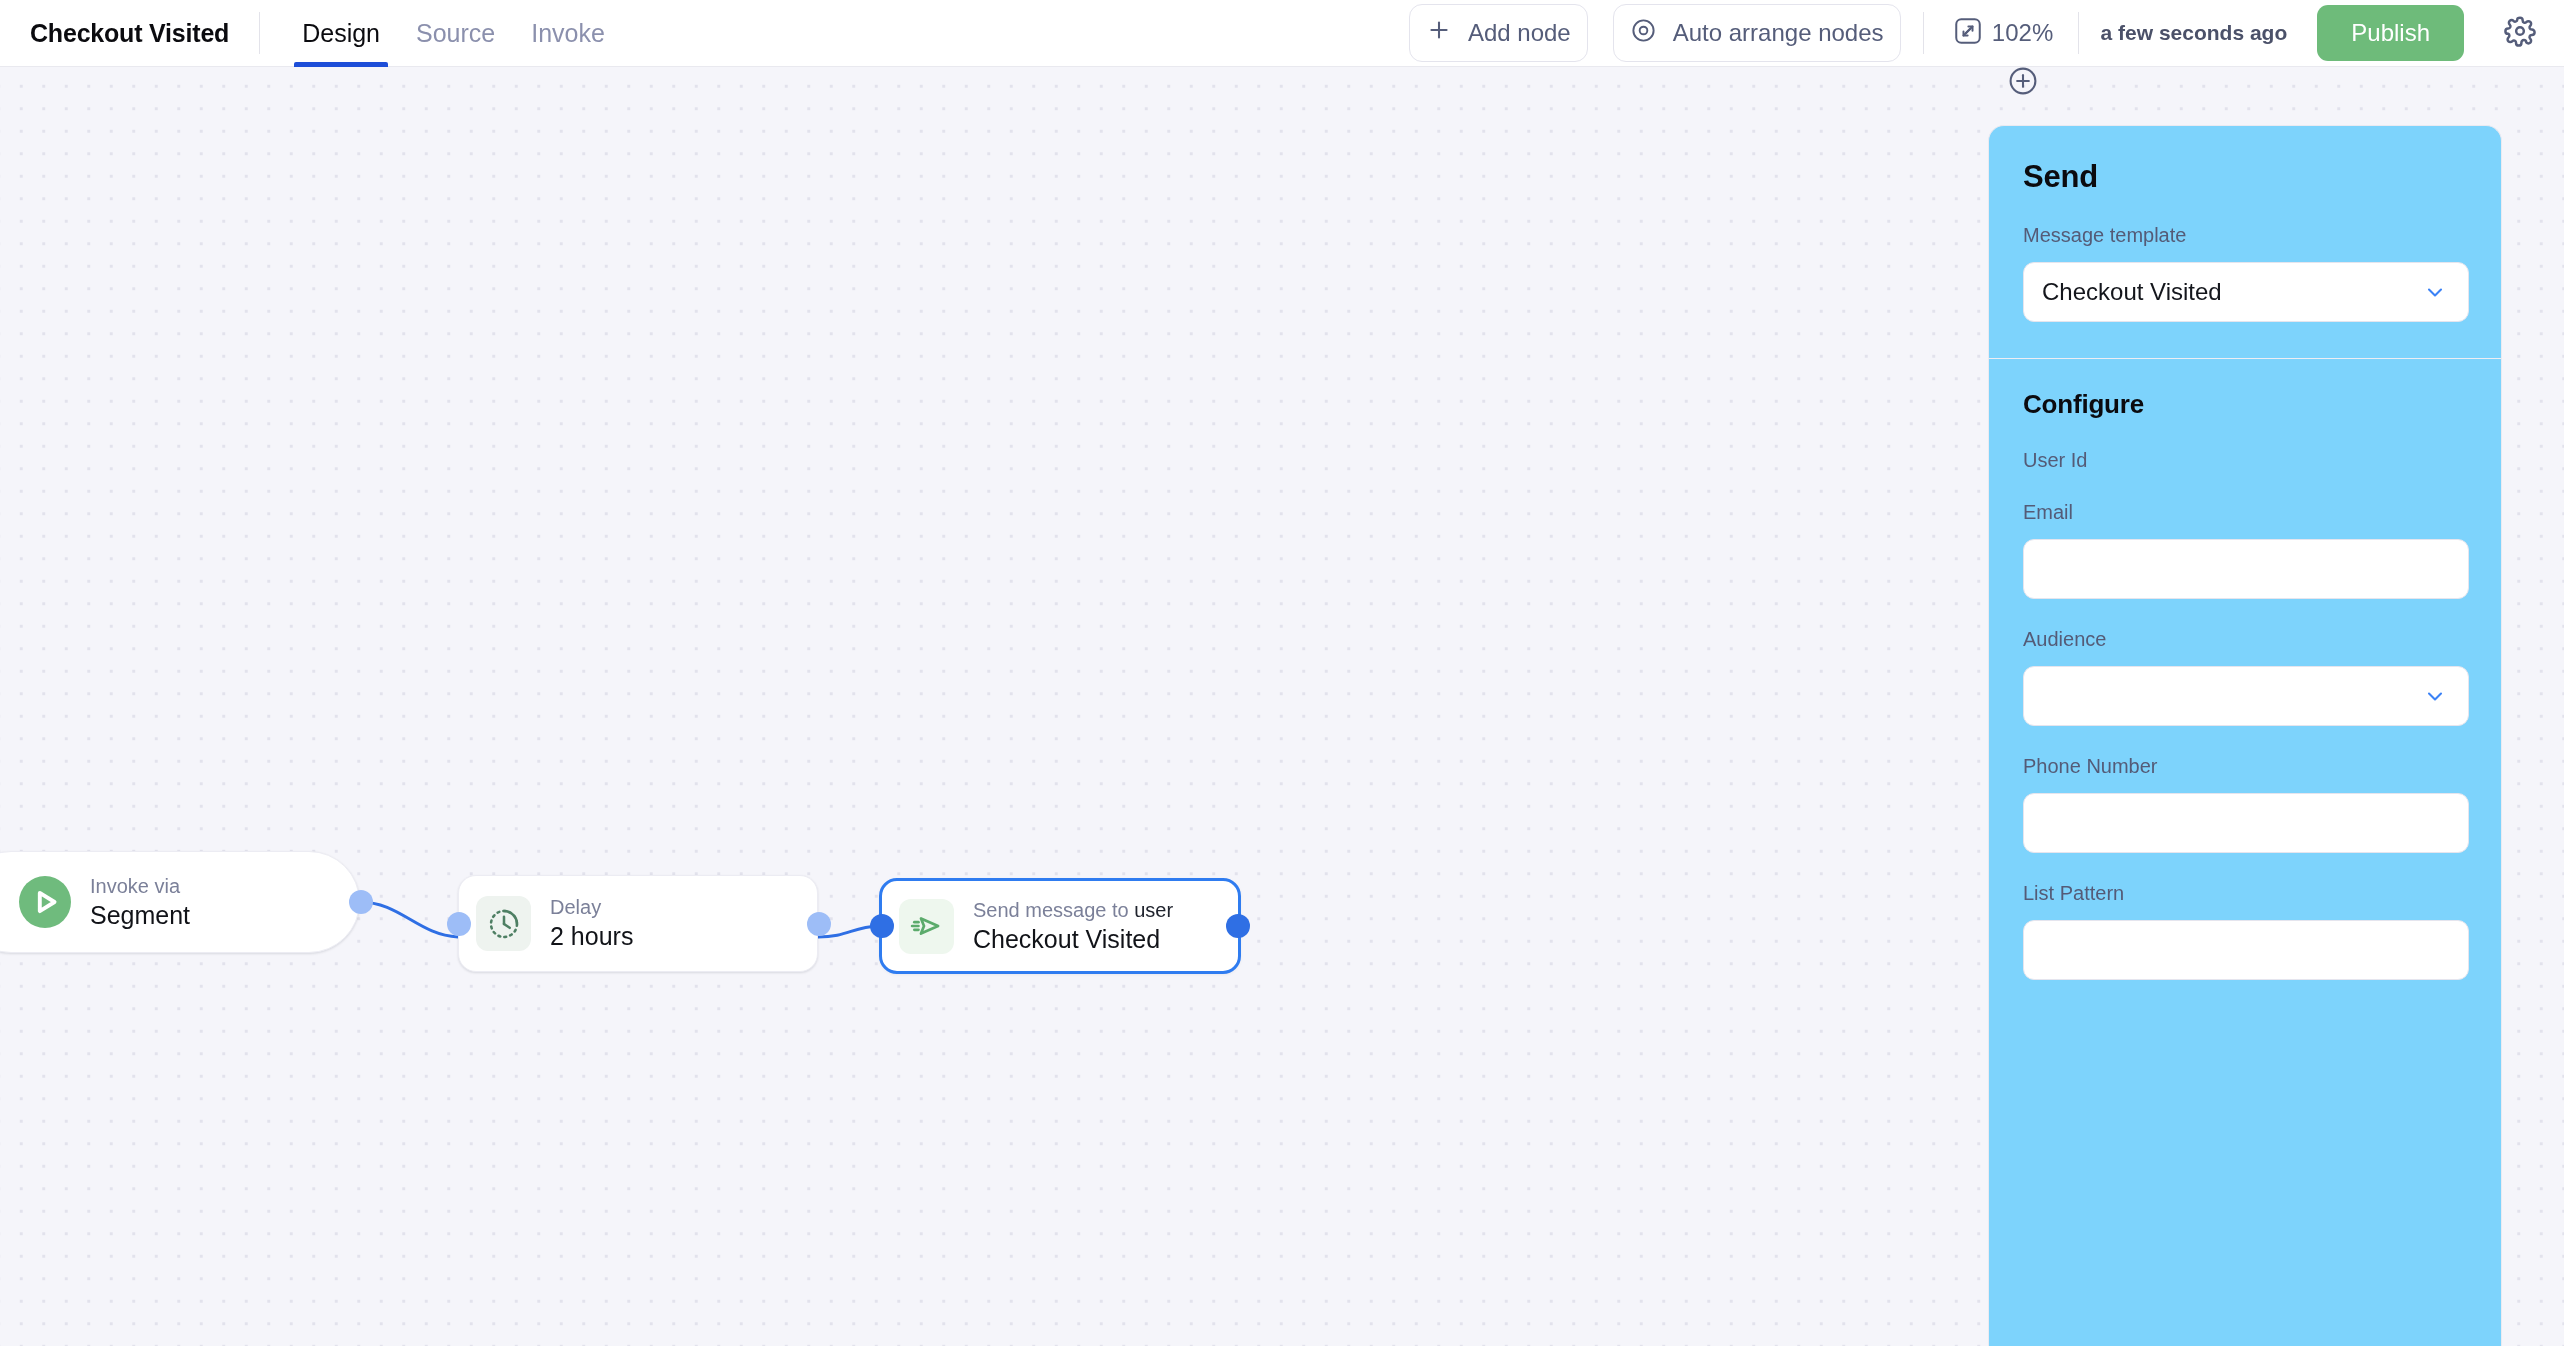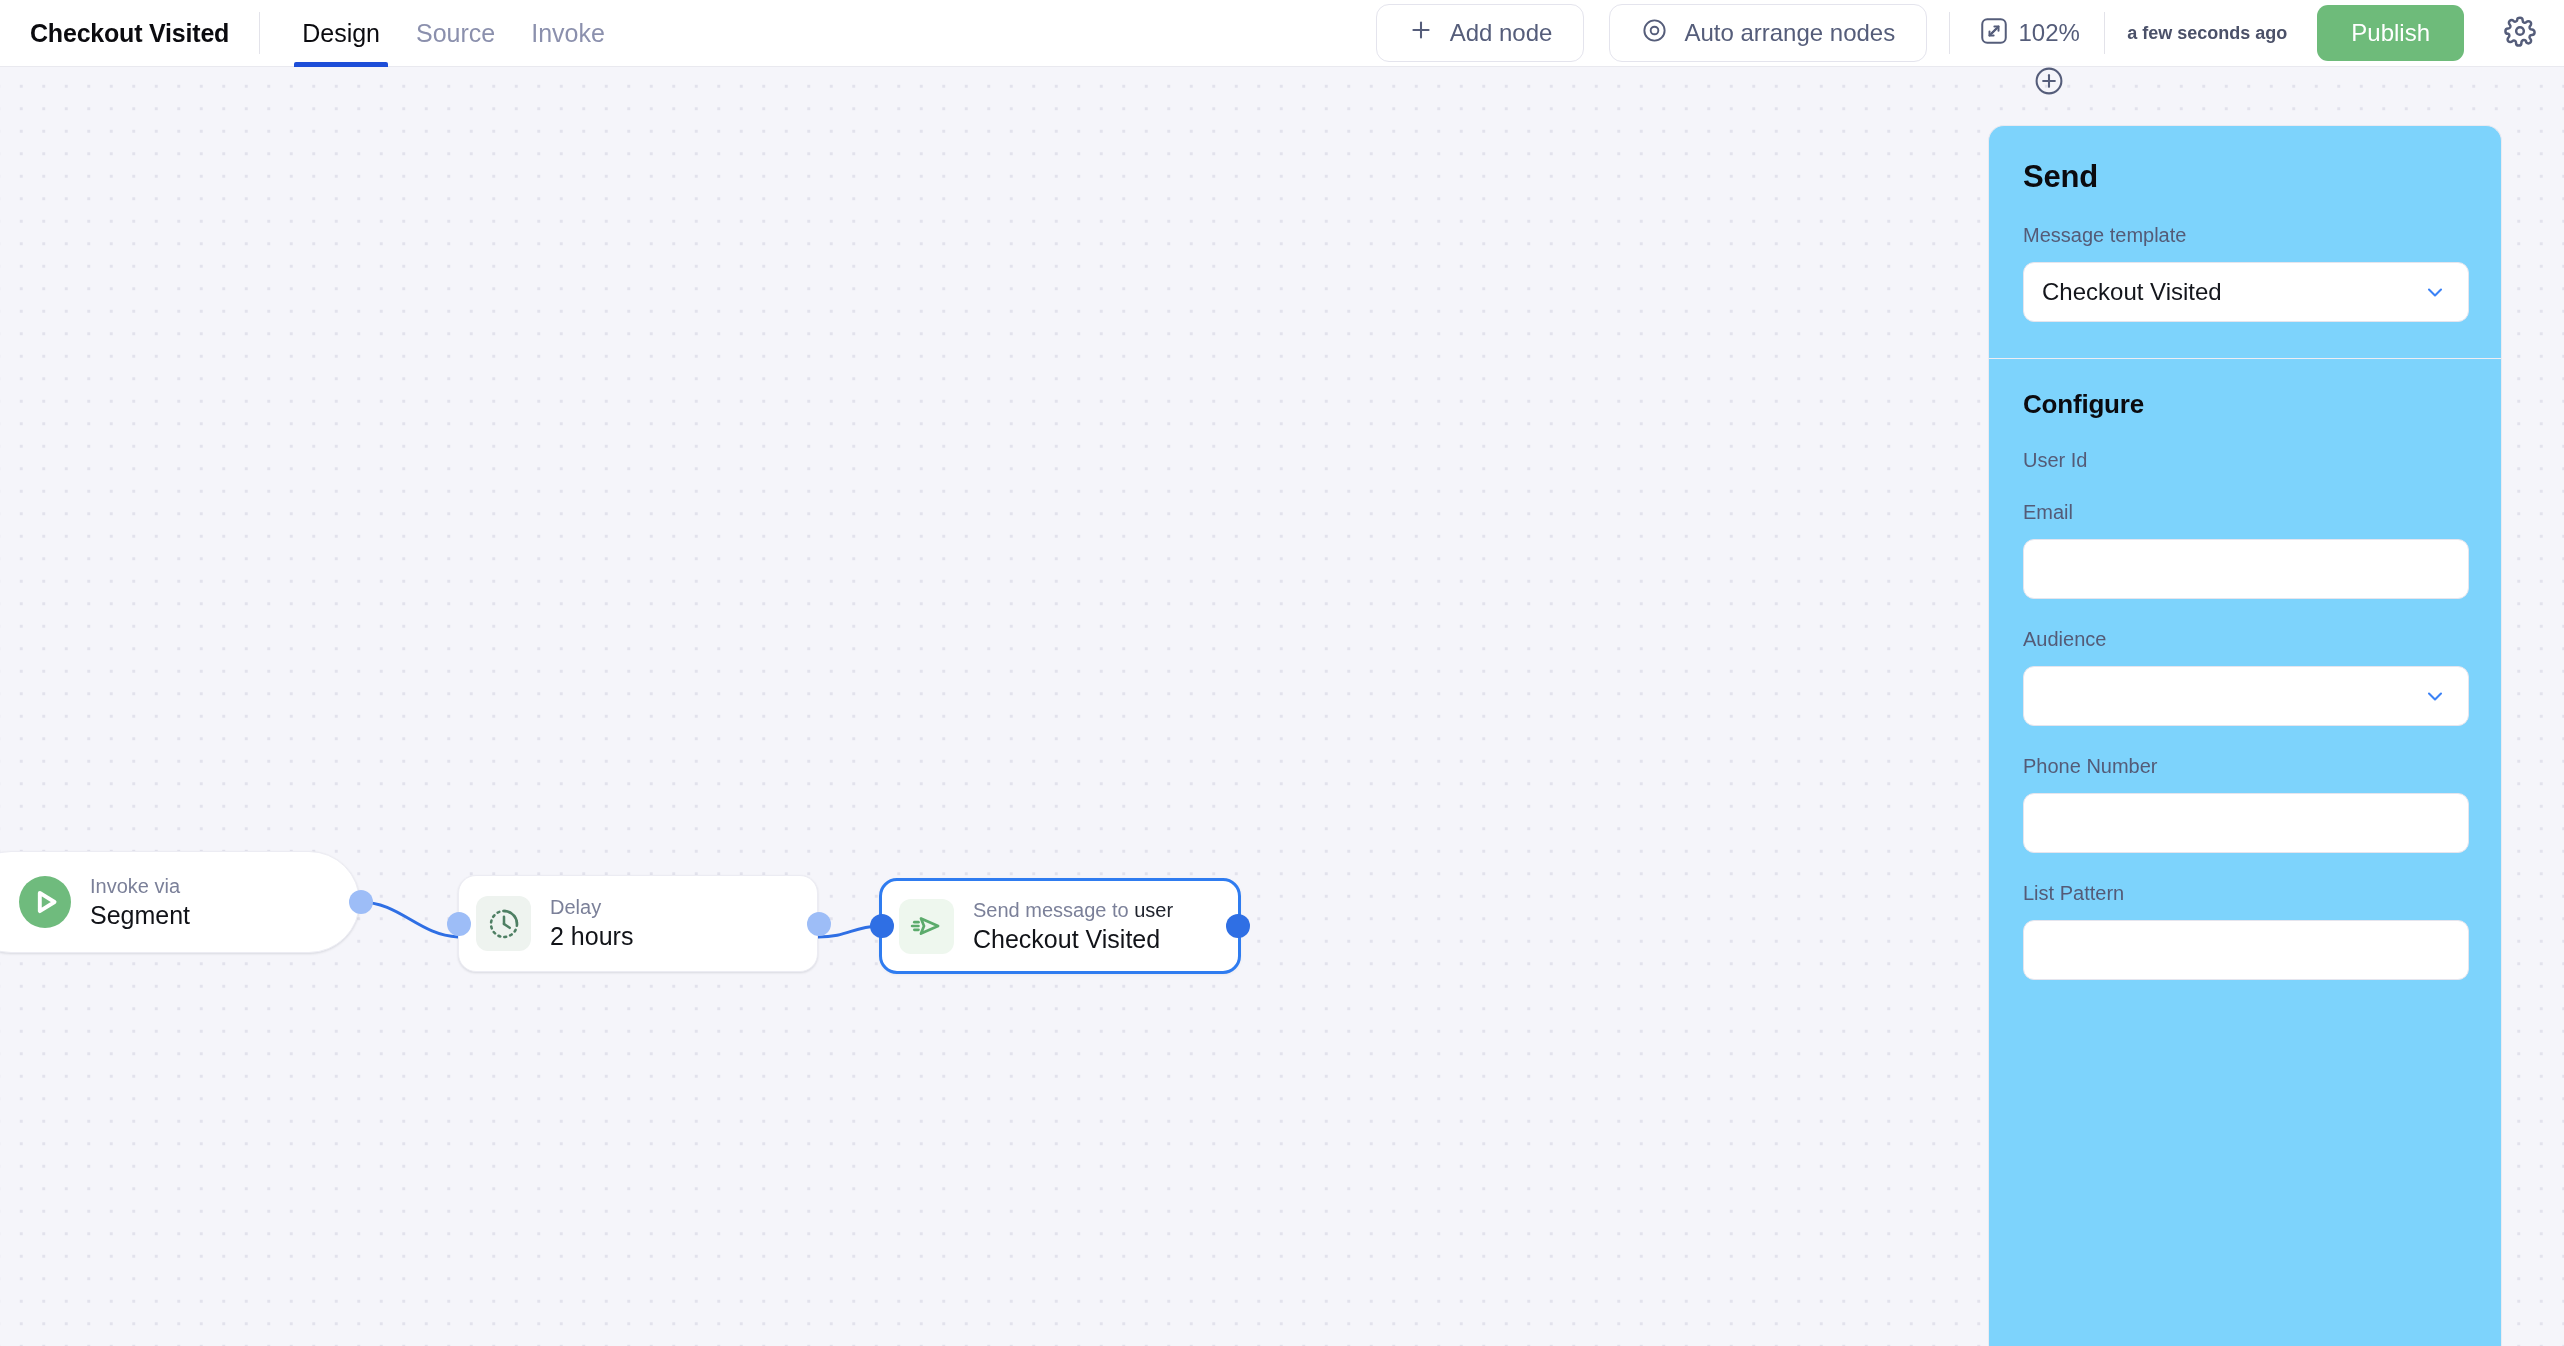--- a/index.html
+++ b/index.html
@@ -90,21 +90,21 @@
     align-items: center;
     padding-right: 22px;
     gap: 0;
   }
 
   .tb-btn {
     display: flex;
     align-items: center;
     gap: 16px;
     height: 58px;
-    padding: 0 31px;
+    padding: 0 16px;
     border: 1px solid #e4e4ed;
     border-radius: 13px;
     background: #ffffff;
     font-size: 24px;
     color: #555d7a;
     cursor: pointer;
     white-space: nowrap;
   }
   .tb-btn + .tb-btn { margin-left: 25px; }
 
@@ -131,21 +131,21 @@
   }
   .zoom-level {
     font-size: 24px;
     color: #555d7a;
     min-width: 66px;
     text-align: center;
     white-space: nowrap;
   }
 
   .saved-text {
-    font-size: 18px;
+    font-size: 21px;
     font-weight: bold;
     color: #4b5169;
     white-space: nowrap;
   }
 
   .publish-btn {
     margin-left: 30px;
     height: 56px;
     padding: 0 34px;
     border: none;

